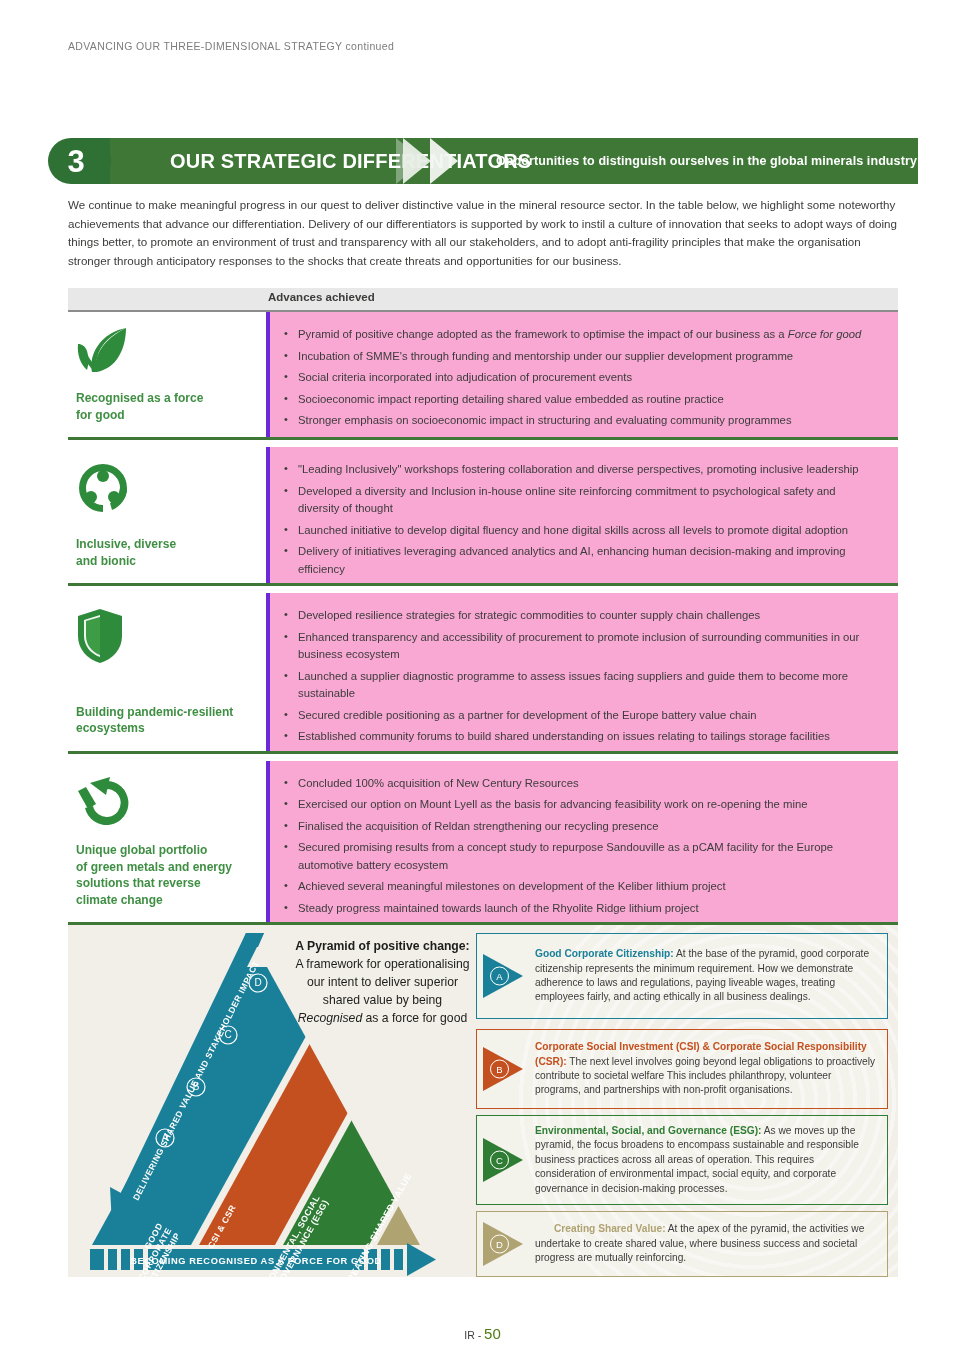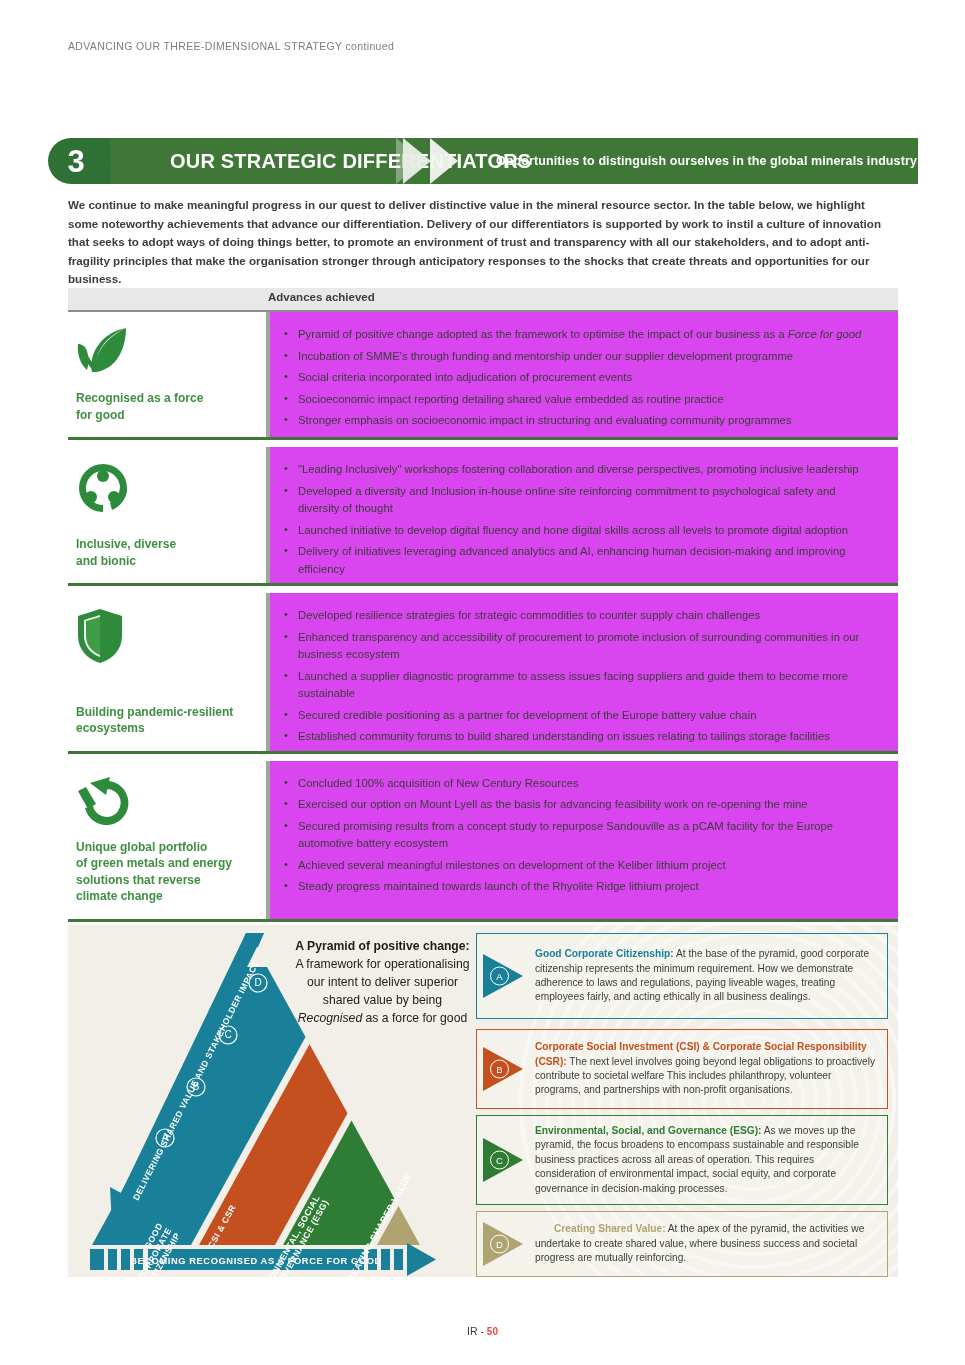--- a/index.html
+++ b/index.html
@@ -54,21 +54,21 @@
   .chev2{left:382px;border-left:28px solid #f2f5f0;opacity:.95;}
   .chev1b{left:348px;border-left:28px solid #ffffff;opacity:.35;}
   .banner-sub{
     position:absolute;left:448px;top:0;height:46px;display:flex;align-items:center;
     color:#ffffff;font-size:12.5px;font-weight:bold;letter-spacing:.1px;
   }
 
   
   .intro{
     position:absolute;left:68px;top:196px;width:830px;
-    font-size:11.6px;line-height:18.5px;color:#3c3c3b;font-weight:bold;
+    font-size:11.6px;line-height:18.5px;color:#3c3c3b;
   }
 
   
   .tbl{position:absolute;left:68px;top:288px;width:830px;}
   .tbl-head{
     height:22px;background:#e8e8e8;border-bottom:2px solid #8c8c8c;
     position:relative;
   }
   .tbl-head .h-label{
     position:absolute;left:200px;top:3px;
@@ -88,23 +88,23 @@
   }
   .cell-left:after{
     content:"";position:absolute;right:0;bottom:-3px;width:1px;height:0;
   }
   .row-icon{height:58px;display:flex;align-items:flex-start;}
   .row-label{
     color:#3f8f43;font-size:12px;font-weight:bold;line-height:16.5px;
     margin-top:6px;
   }
   .cell-right{
-    flex:1;background:#d946ef;
+    flex:1;background:#f9a8d4;
     padding:14px 22px 5px 0;box-sizing:border-box;
-    border-left:4px solid #a3a3a3;
+    border-left:4px solid #6d28d9;
   }
   .cell-right ul{margin:0;padding:0;list-style:none;}
   .cell-right li{
     position:relative;padding-left:28px;
     font-size:11.3px;line-height:17.5px;color:#3c3c3b;
     margin-bottom:4px;
   }
   .cell-right li:last-child{margin-bottom:0;}
   .cell-right li:before{
     content:"\2022";position:absolute;left:14px;top:-1px;color:#3c3c3b;font-size:11px;
@@ -156,21 +156,21 @@
     z-index:3;font-weight:normal;
   }
   .lg-text{font-size:10.2px;line-height:14.4px;color:#3c3c3b;}
   .lg-text b{font-weight:bold;}
 
   
   .footer{
     position:absolute;left:0;top:1325px;width:965px;text-align:center;
     font-size:10.5px;color:#3c3c3b;
   }
-  .footer b{color:#ef4444;font-size:10px;font-weight:bold;}
+  .footer b{color:#4d7c0f;font-size:15px;font-weight:normal;}
 </style>
 </head>
 <body>
 
 <div class="page">
 
   <div class="run-head">ADVANCING OUR THREE-DIMENSIONAL STRATEGY continued</div>
 
   <div class="banner">
     <div class="banner-bar"></div>
@@ -269,20 +269,21 @@
                 <path d="M34 2 14 8l16 12z" fill="#2f8b3c"></path>
                 <path d="M10 12 2 16l10 18 8-5z" fill="#2f8b3c"></path>
               </svg>
             </div>
             <div class="row-label">Unique global portfolio<br>of green metals and energy<br>solutions that reverse<br>climate change</div>
           </div>
           <div class="cell-right">
             <ul>
               <li>Concluded 100% acquisition of New Century Resources</li>
               <li>Exercised our option on Mount Lyell as the basis for advancing feasibility work on re-opening the mine</li>
+              <li>Finalised the acquisition of Reldan strengthening our recycling presence</li>
               <li>Secured promising results from a concept study to repurpose Sandouville as a pCAM facility for the Europe automotive battery ecosystem</li>
               <li>Achieved several meaningful milestones on development of the Keliber lithium project</li>
               <li>Steady progress maintained towards launch of the Rhyolite Ridge lithium project</li>
             </ul>
           </div>
         </div>
       </div>
   </div>
 
   <div class="pyr-panel">

